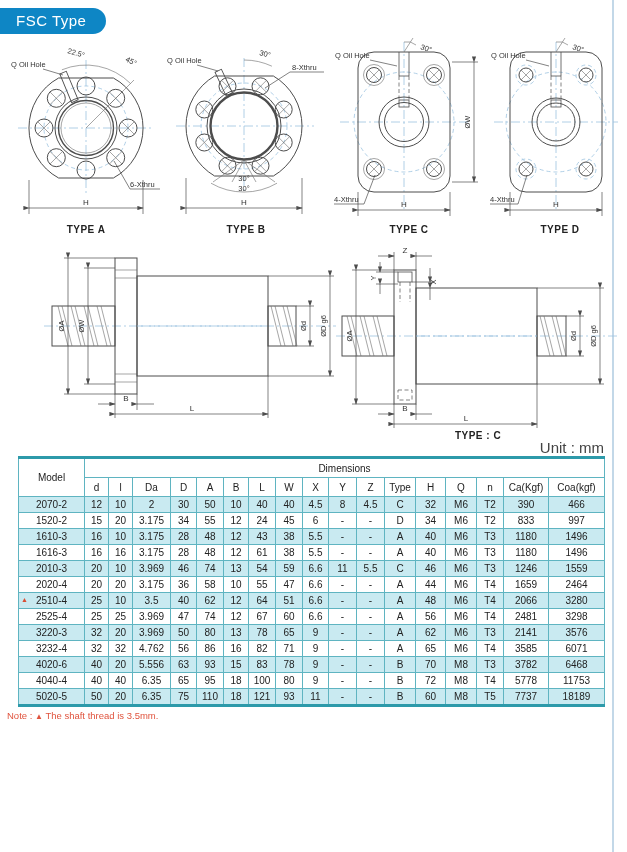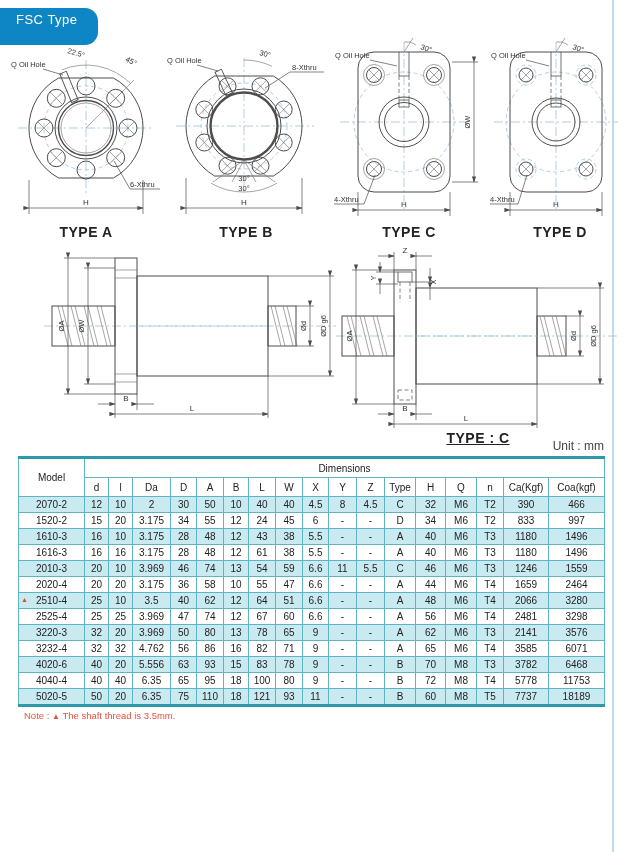--- a/index.html
+++ b/index.html
@@ -1,23 +1,23 @@
 <!DOCTYPE html>
 <html><head>
 <meta charset="utf-8">
 <style>
   html,body{margin:0;padding:0;background:#e8e8e8;}
   .page{position:relative;width:627px;height:852px;background:#ffffff;overflow:hidden;
         font-family:"Liberation Sans",sans-serif;color:#222;}
   .edge-line{position:absolute;left:612px;top:0;width:2px;height:852px;background:#c3d8e8;}
-  .badge{position:absolute;left:0;top:8px;background:#0e86c5;color:#fff;font-size:13px;
-         padding:4px 20px 18px 16px;border-radius:0 13px 13px 0;letter-spacing:.5px;}
-  .caption{position:absolute;font-size:14px;font-weight:bold;color:#222;text-align:center;letter-spacing:.5px;}
-  .unit{position:absolute;top:439px;right:23px;font-size:12px;color:#444;}
-  .note{position:absolute;left:24px;top:710px;font-size:9.5px;color:#e0543e;}
+  .badge{position:absolute;left:0;top:8px;background:#0e86c5;color:#fff;font-size:15px;
+         padding:4px 20px 5px 16px;border-radius:0 13px 13px 0;letter-spacing:.5px;}
+  .caption{position:absolute;font-size:10px;font-weight:bold;color:#222;text-align:center;letter-spacing:.5px;}
+  .unit{position:absolute;top:439px;right:23px;font-size:15px;color:#444;}
+  .note{position:absolute;left:7px;top:710px;font-size:9.5px;color:#e0543e;}
   .note .mark{font-size:8px;}
   svg{position:absolute;overflow:visible;}
   svg text{font-family:"Liberation Sans",sans-serif;font-size:8px;fill:#333;}
   svg .sm{font-size:7.5px;}
   .ln{stroke:#4d4d4d;stroke-width:1;fill:none;}
   .thin{stroke:#6a6a6a;stroke-width:.6;fill:none;}
   .dim{stroke:#4d4d4d;stroke-width:.7;fill:none;}
   .cl{stroke:#9cc3df;stroke-width:.8;fill:none;stroke-dasharray:9 3 2 3;}
   .dc{stroke:#9cc3df;stroke-width:.8;fill:none;stroke-dasharray:4 3;}
   .hid{stroke:#4d4d4d;stroke-width:.7;fill:none;stroke-dasharray:4 2.5;}
@@ -337,21 +337,21 @@
     <line x1="62" y1="160" x2="62" y2="184" class="dim"></line>
     <line x1="84" y1="160" x2="84" y2="176" class="dim"></line>
     <line x1="46" y1="170" x2="62" y2="170" class="dim" marker-end="url(#mF)"></line>
     <line x1="84" y1="170" x2="100" y2="170" class="dim" marker-start="url(#mF)"></line>
     <text x="73" y="167" text-anchor="middle">B</text>
 
     <line x1="205" y1="140" x2="205" y2="184" class="dim"></line>
     <line x1="62" y1="180" x2="205" y2="180" class="dim" marker-start="url(#mF)" marker-end="url(#mF)"></line>
     <text x="134" y="177" text-anchor="middle">L</text>
   </svg>
-  <div class="caption" style="left:332px;top:430px;width:292px;text-decoration:underline;">TYPE : C</div>
+  <div class="caption" style="left:332px;top:430px;width:292px;">TYPE : C</div>
 
   <div class="unit">Unit : mm</div>
 
   <table class="dim-table">
     <colgroup>
       <col style="width:66px">
         <col style="width:24px">
         <col style="width:24px">
         <col style="width:38px">
       <col style="width:26px">

